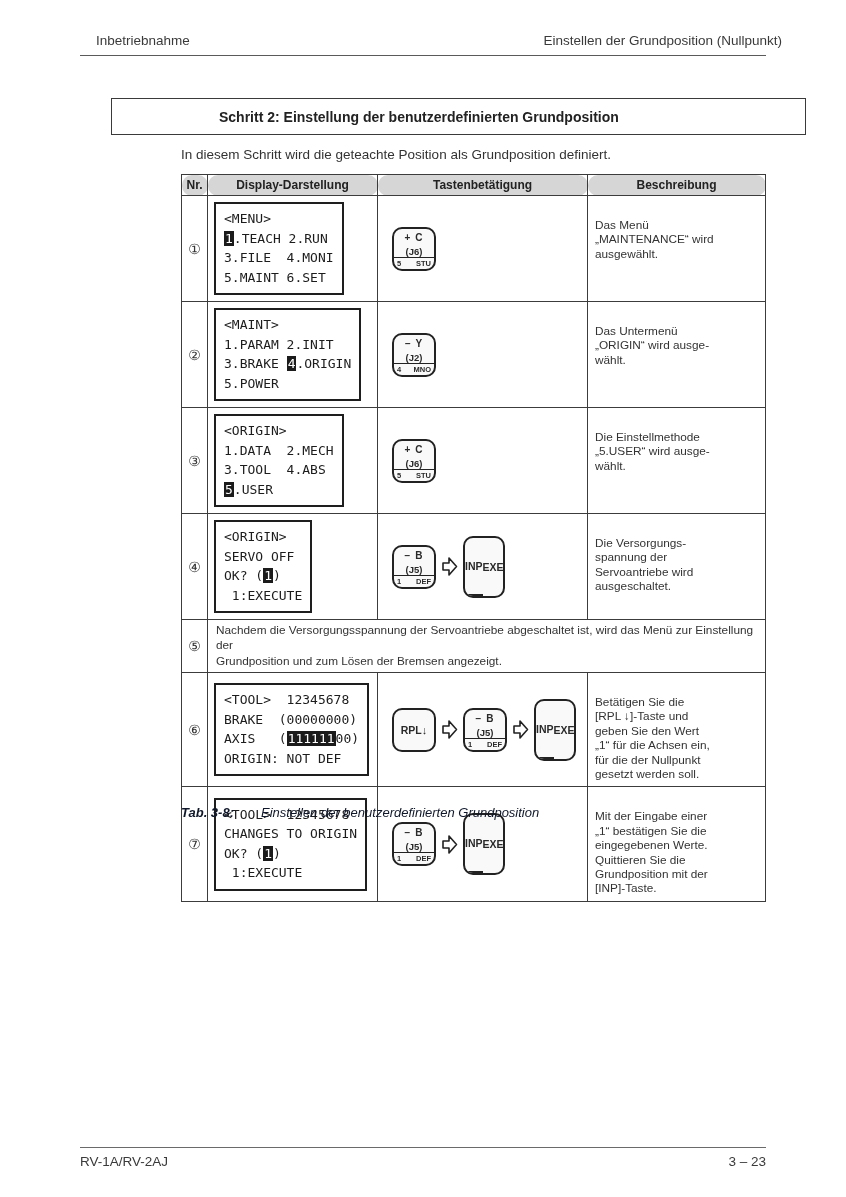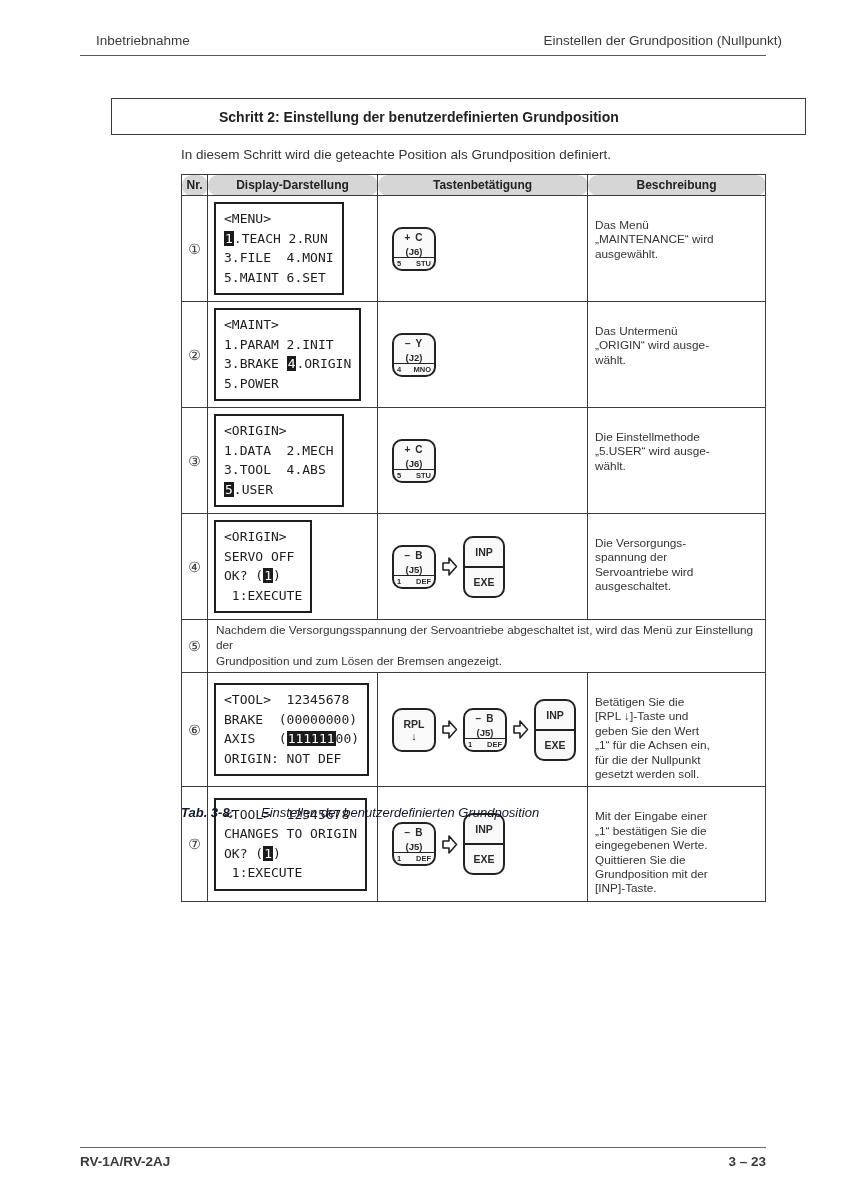--- a/index.html
+++ b/index.html
@@ -52,28 +52,28 @@
   }
   .jkey .kt { text-align:center; font-weight:bold; font-size:10px; margin-top:3px; letter-spacing:1px; }
   .jkey .km { text-align:center; font-weight:bold; font-size:9.5px; margin-top:3px; }
   .jkey .kb {
     margin-top:auto; display:flex; justify-content:space-between; align-items:flex-end;
     border-top:1.4px solid #222; font-size:7.5px; font-weight:bold; padding:1px 3px 2px 3px;
   }
   .rplkey {
     width:44px; height:44px; box-sizing:border-box; flex:none;
     border:2px solid #222; border-radius:10px; background:#f9f9f9;
-    display:flex; flex-direction:column; align-items:center; justify-content:center;
+    display:flex; flex-direction:row; align-items:center; justify-content:center;
   }
   .rplkey .kt { font-weight:bold; font-size:10.5px; }
   .rplkey .ka { font-size:11px; line-height:1; margin-top:1px; }
   .stackkey {
     width:42px; height:62px; box-sizing:border-box; flex:none;
     border:2px solid #222; border-radius:10px; background:#f9f9f9;
-    display:flex; flex-direction:column; overflow:hidden;
+    display:flex; flex-direction:row; overflow:hidden;
   }
   .stackkey .cell { flex:1; display:flex; align-items:center; justify-content:center; font-weight:bold; font-size:10.5px; }
   .stackkey .cell.top { border-bottom:2px solid #222; }
   .arrow { flex:none; display:flex; align-items:center; }
   .arrow svg { display:block; }
 
   td.desc-cell {
     vertical-align:top; padding:22px 6px 5px 7px;
     font-size:11.8px; line-height:1.22; color:#333; white-space:pre-line;
   }
@@ -81,21 +81,21 @@
     vertical-align:middle; padding:3px 8px; font-size:11.8px; line-height:1.3;
     color:#333; white-space:pre-line;
   }
 
   .caption { position:absolute; top:805px; left:181px; font-size:13px; font-style:italic; color:#0f172a; }
   .caption .lbl { font-weight:bold; margin-right:27px; }
 
   .foot-rule { position:absolute; top:1147px; left:80px; width:686px; border-top:1.2px solid #6a6a6a; }
   .page-footer {
     position:absolute; top:1154px; left:80px; width:686px;
-    display:flex; justify-content:space-between; font-size:13.5px; color:#3a3a3a;font-weight:bold;
+    display:flex; justify-content:space-between; font-size:13.5px; color:#3a3a3a;
   }
 </style>
 </head>
 <body>
 
 <div class="running-head">
   <span>Inbetriebnahme</span>
   <span>Einstellen der Grundposition (Nullpunkt)</span>
 </div>
 <div class="head-rule"></div>

